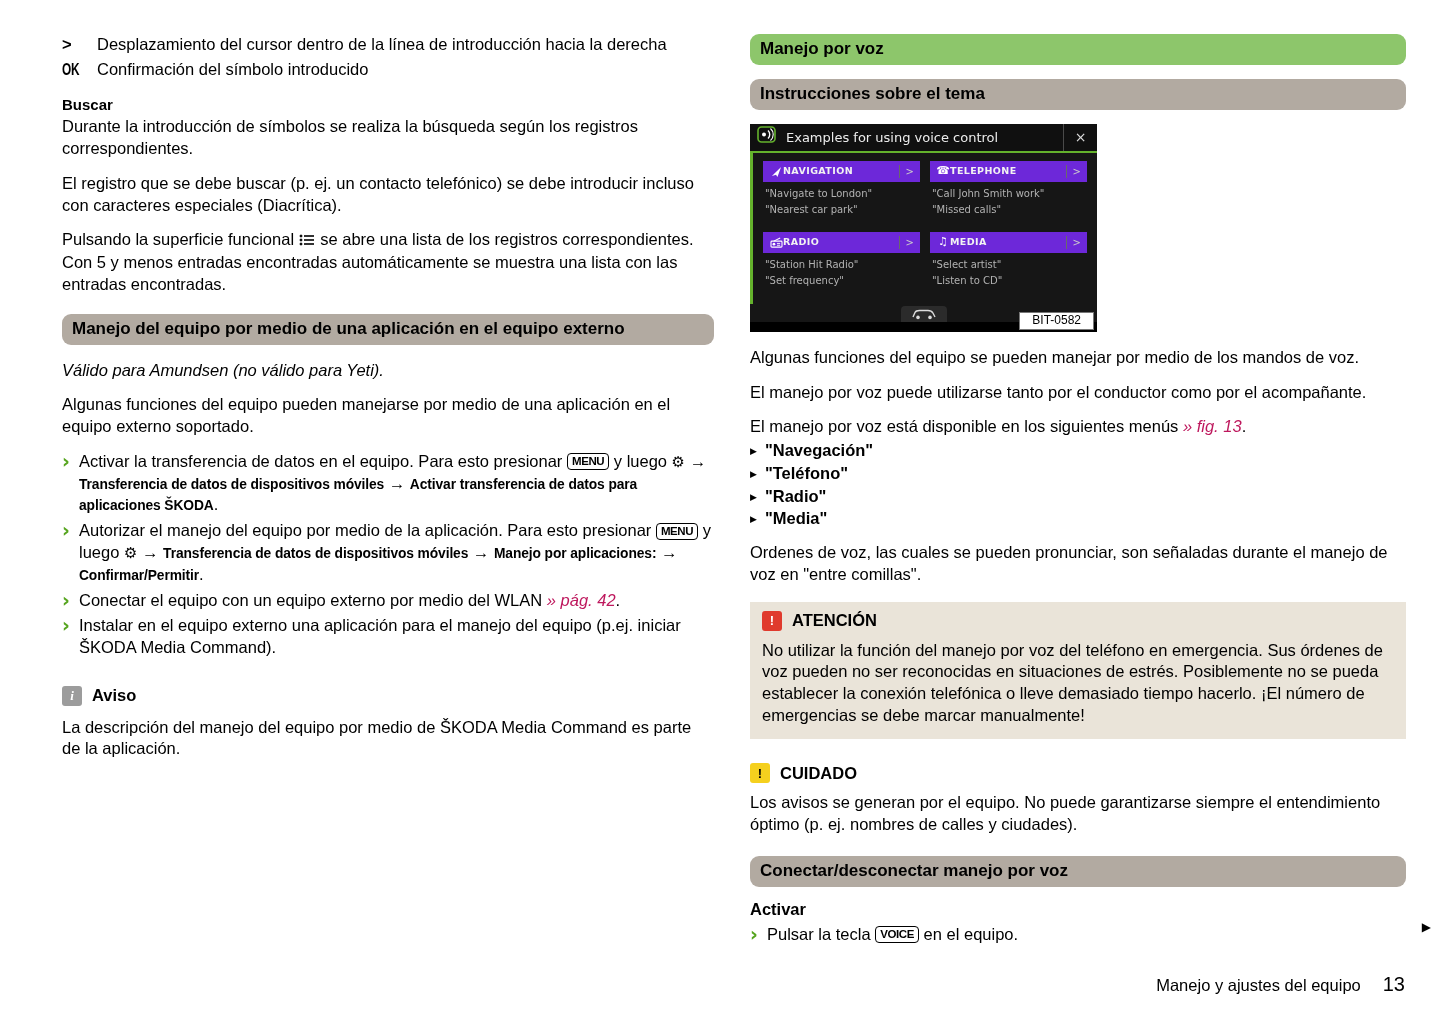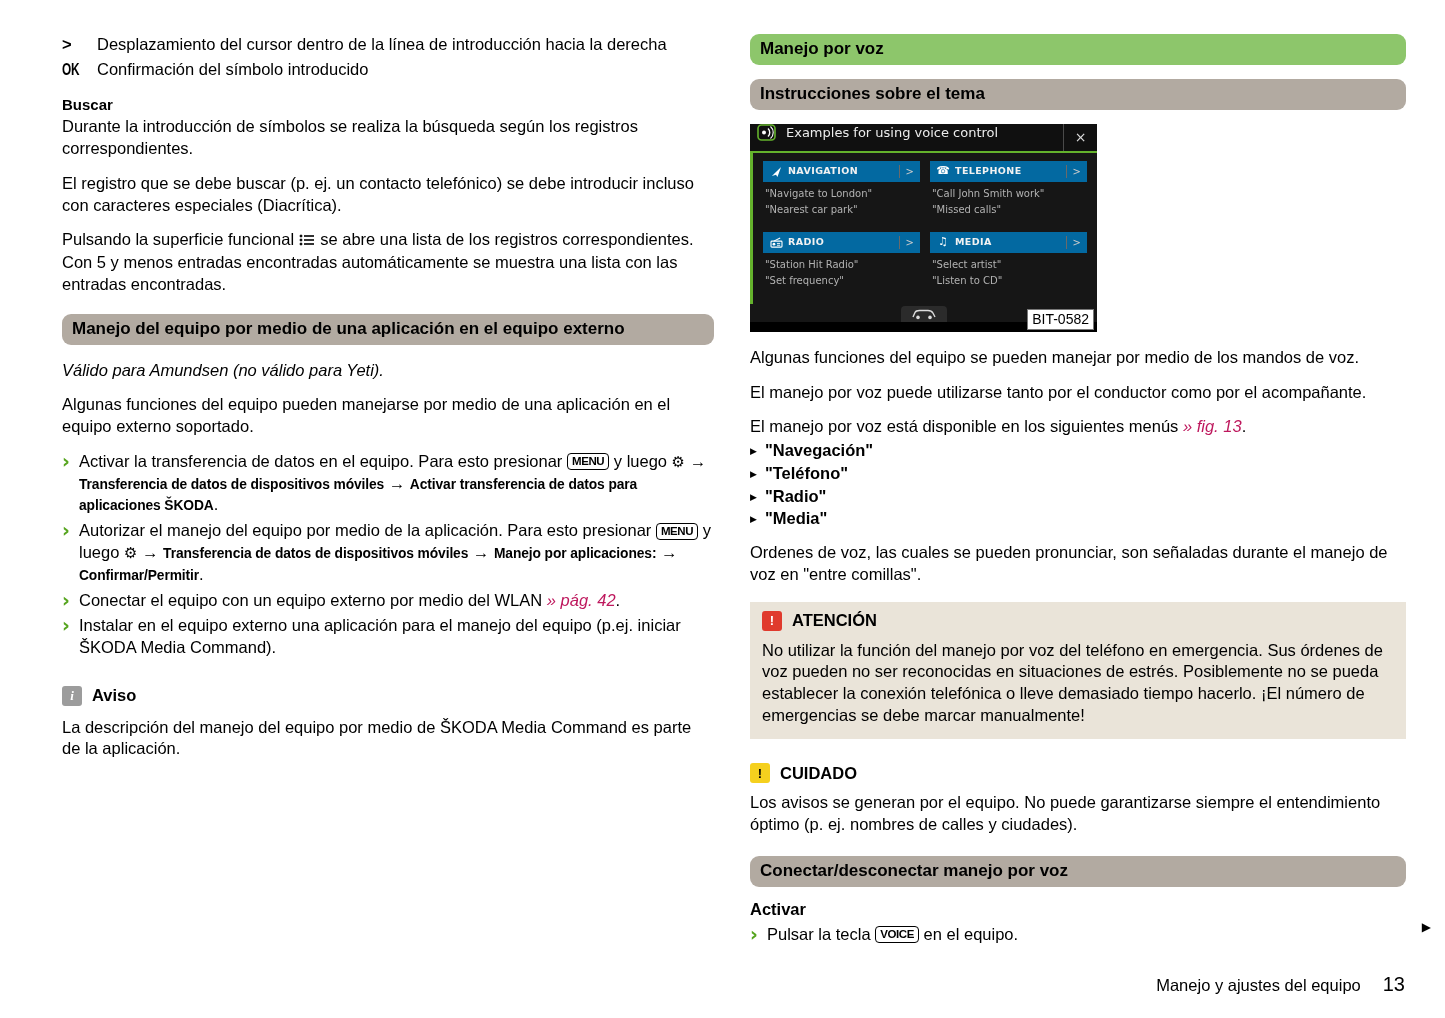--- a/index.html
+++ b/index.html
@@ -60,51 +60,51 @@
 
   
   .figure-row { display:flex; margin-bottom:15px; }
   .screen {
     width:347px; height:208px; flex:none; position:relative;
     background:#161616; color:#fff; font-family:"DejaVu Sans", sans-serif;
     overflow:hidden;
   }
   .scr-green-bar { position:absolute; left:0; top:29px; bottom:28px; width:3px; background:#64b22c; }
   .scr-head {
-    height:29px; display:flex; gap:7px;
+    height:29px; display:flex; align-items:center; gap:7px;
     padding:0 0 0 7px; border-bottom:2px solid #64b22c; background:#101010;
   }
   .scr-title { flex:1; font-size:13px; color:#ececec; }
   .scr-close {
     width:34px; height:100%; display:flex; align-items:center; justify-content:center;
     border-left:1px solid #4a4a4a; color:#ddd; font-size:14px;
   }
   .tiles {
     display:grid; grid-template-columns:1fr 1fr; gap:7px 10px;
     padding:8px 10px 4px 13px;
   }
   .tile { }
   .tile-head {
-    display:flex; align-items:center; gap:5px;
-    background:#0369a1; padding:3px 0 3px 6px; height:21px;
+    display:flex; align-items:center; 
+    background:#6d28d9; padding:3px 0 3px 6px; height:21px;
   }
   .tile-icon { width:14px; flex:none; display:flex; align-items:center; justify-content:center; font-size:11px; color:#fff; }
   .tile-label { flex:1; font-size:9.5px; font-weight:700; letter-spacing:.4px; color:#f2f2f2; }
   .tile-chevron { border-left:1px solid #6a6a6a; padding:0 6px 0 6px; font-size:10px; color:#ccc; }
   .tile-body { padding:4px 2px 6px; font-size:10px; color:#b2b2b2; line-height:1.65; }
   .scr-bottom { position:absolute; left:0; right:0; bottom:0; height:26px; }
   .scr-tab {
     position:absolute; left:50%; transform:translateX(-50%); bottom:10px;
     width:46px; height:16px; background:#2b2b2b; border-radius:4px 4px 0 0;
     display:flex; align-items:center; justify-content:center;
   }
   .scr-strip { position:absolute; left:0; right:0; bottom:0; height:10px; background:#000; }
   .scr-code {
     position:absolute; right:3px; bottom:2px; background:#fff; color:#000;
-    font-size:14px; padding:0 4px; border:1px solid #777; font-family:"Liberation Sans", sans-serif;
+    font-size:12px; padding:0 12px; border:1px solid #777; font-family:"Liberation Sans", sans-serif;
   }
   .fig-caption { padding-left:14px; padding-top:12px; }
   .fig-caption .fig-label { margin-bottom:2px; }
 
   
   .vmenu-row { display:flex; align-items:baseline; gap:8px; margin-bottom:1px; }
   .tri { font-size:9px; position:relative; top:-2px; }
 
   
   .attention-box { background:#eae4d9; padding:8px 12px 12px; margin:16px 0 24px; }

